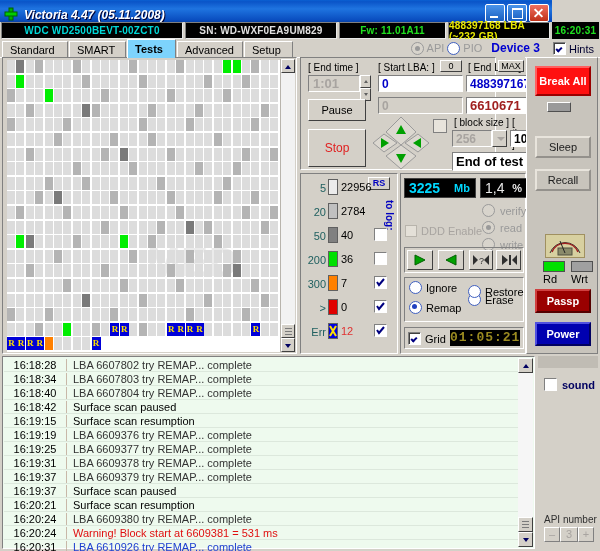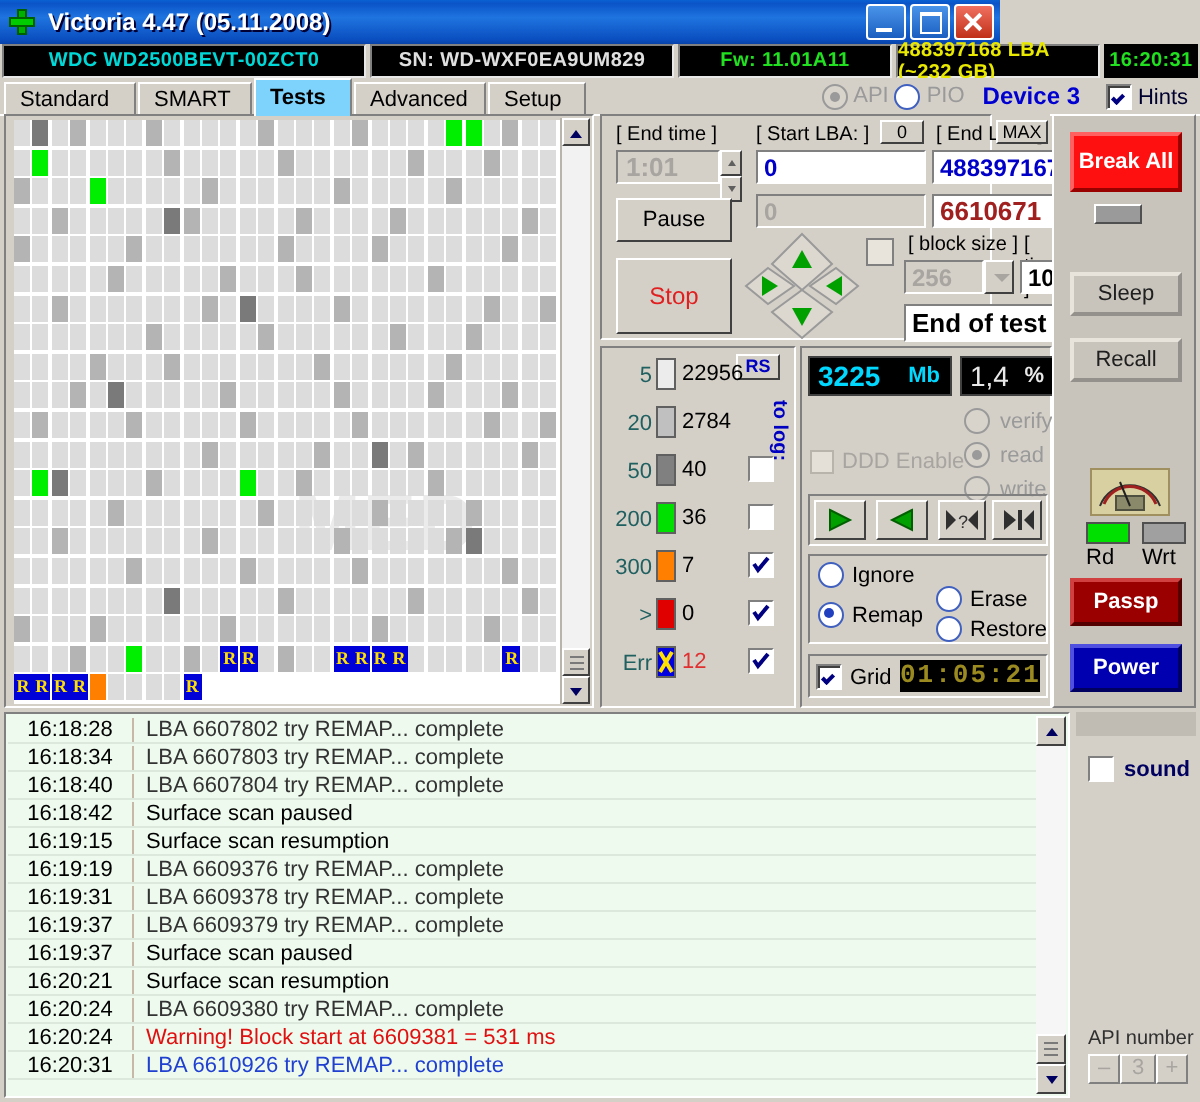--- a/index.html
+++ b/index.html
@@ -5,23 +5,23 @@
   html,body{margin:0;padding:0;}
   body{
     width:600px;height:551px;overflow:hidden;
     font-family:"Liberation Sans",sans-serif;font-size:11px;
     background:#0a246a;
   }
   #app{position:relative;width:600px;height:551px;background:#d4d0c8;}
 
   
   .titlebar{
-    position:absolute;left:0;top:0;width:500px;height:22px;
+    position:absolute;left:0;top:0;width:552px;height:22px;
     background:linear-gradient(to bottom,#0a60d2 0%,#0a54c8 8%,#1f74e0 40%,#0a4ec0 90%,#0842a8 100%);
-    display:flex;align-items:center;
+    display:flex;align-items:flex-end;font-style:italic;
   }
   .tb-icon{width:16px;height:16px;margin-left:3px;position:relative;flex:none;}
   .tb-title{color:#fff;font-size:12px;font-weight:bold;margin-left:5px;text-shadow:1px 1px 0 #003;}
   .tb-btns{margin-left:auto;display:flex;gap:2px;margin-right:3px;}
   .tb-btn{width:18px;height:16px;border:1px solid #fff;border-radius:2px;
     background:linear-gradient(to bottom,#4a94ea,#1a5fc0);position:relative;}
   .tb-btn.close{background:linear-gradient(to bottom,#f07060,#c03018);}
   .tb-btn i{position:absolute;background:#fff;}
   .min i{left:4px;bottom:3px;width:8px;height:2px;}
   .max i{left:4px;top:3px;width:9px;height:8px;background:transparent;border:1px solid #fff;border-top-width:2px;}
@@ -1100,21 +1100,21 @@
     <div style="position:absolute;left:168px;top:236px;display:flex;align-items:center;gap:4px;">
       <div class="rad blue"></div>
       <span>Erase</span>
     </div>
     <div style="position:absolute;left:109px;top:244px;display:flex;align-items:center;gap:4px;">
       <div class="rad blue" style="background:#fff;">
         <span style="position:absolute;left:2px;top:2px;width:5px;height:5px;border-radius:50%;background:#2040c0;display:block;"></span>
       </div>
       <span>Remap</span>
     </div>
-    <div style="position:absolute;left:168px;top:251px;display:flex;align-items:center;gap:4px;">
+    <div style="position:absolute;left:168px;top:228px;display:flex;align-items:center;gap:4px;">
       <div class="rad blue"></div>
       <span>Restore</span>
     </div>
 
     <div style="position:absolute;left:104px;top:270px;width:120px;height:22px;border:1px solid #808080;
                 border-right-color:#fff;border-bottom-color:#fff;box-sizing:border-box;"></div>
     <div style="position:absolute;left:108px;top:275px;display:flex;align-items:center;gap:4px;">
       <div class="cbx on"></div>
       <span>Grid</span>
     </div>
@@ -1166,20 +1166,24 @@
         </div>
         <div class="logrow">
           <div class="logtime">16:19:15</div>
           <div class="logmsg" style="color: rgb(0, 0, 0);">Surface scan resumption</div>
         </div>
         <div class="logrow">
           <div class="logtime">16:19:19</div>
           <div class="logmsg" style="color: rgb(51, 51, 51);">LBA 6609376 try REMAP... complete</div>
         </div>
         <div class="logrow">
+          <div class="logtime">16:19:25</div>
+          <div class="logmsg" style="color: rgb(51, 51, 51);">LBA 6609377 try REMAP... complete</div>
+        </div>
+        <div class="logrow">
           <div class="logtime">16:19:31</div>
           <div class="logmsg" style="color: rgb(51, 51, 51);">LBA 6609378 try REMAP... complete</div>
         </div>
         <div class="logrow">
           <div class="logtime">16:19:37</div>
           <div class="logmsg" style="color: rgb(51, 51, 51);">LBA 6609379 try REMAP... complete</div>
         </div>
         <div class="logrow">
           <div class="logtime">16:19:37</div>
           <div class="logmsg" style="color: rgb(0, 0, 0);">Surface scan paused</div>

